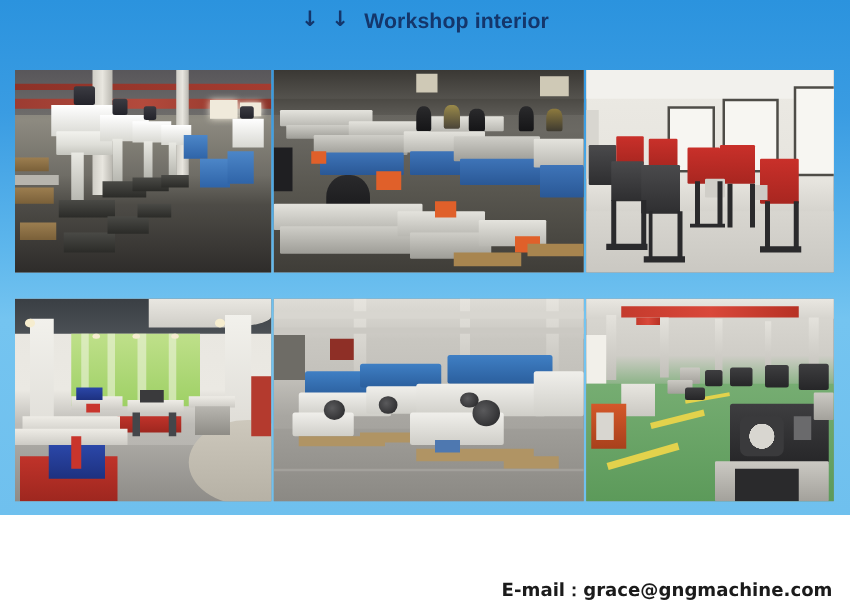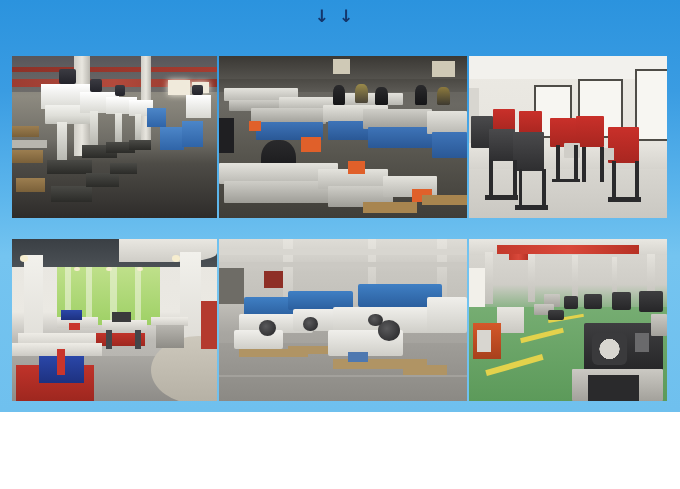--- a/index.html
+++ b/index.html
@@ -191,20 +191,21 @@
 <body>
 
 <div id="page">
 
   <div id="blue-panel"></div>
 
   <div id="header">
     <div class="hdr-inner">
       <span class="arrow">↓</span>
       <span class="arrow second">↓</span>
+      <span id="header-title">Workshop interior</span>
     </div>
   </div>
 
   <div class="grid-row" id="row-top">
 
     <div class="photo w-left">
       <div class="scene">
         <div class="lyr p1-bg"></div>
         <div class="lyr p1-ceiling"></div>
         <div class="lyr p1-beam"></div>
@@ -443,14 +444,17 @@
         <div class="lyr p6-mach-dark" style="left:58%;top:52%;width:40%;height:30%;"></div>
         <div class="lyr" style="left:62%;top:58%;width:18%;height:20%;background:radial-gradient(circle at 50% 50%,#d8d6d0 0 42%,#3a3a3c 43% 100%);border-radius:6px;"></div>
         <div class="lyr" style="left:84%;top:58%;width:7%;height:12%;background:#6a6a6c;"></div>
         <div class="lyr p6-mach-grey" style="left:52%;top:80%;width:46%;height:20%;"></div>
         <div class="lyr" style="left:60%;top:84%;width:26%;height:16%;background:#2a2a2c;"></div>
         <div class="lyr p6-mach-grey" style="left:92%;top:46%;width:8%;height:14%;"></div>
       </div>
     </div>
   </div>
 
+  <div id="footer">
+    <div id="email-text">E-mail：grace@gngmachine.com</div>
+  </div>
 
 </div>
 
 </body></html>

